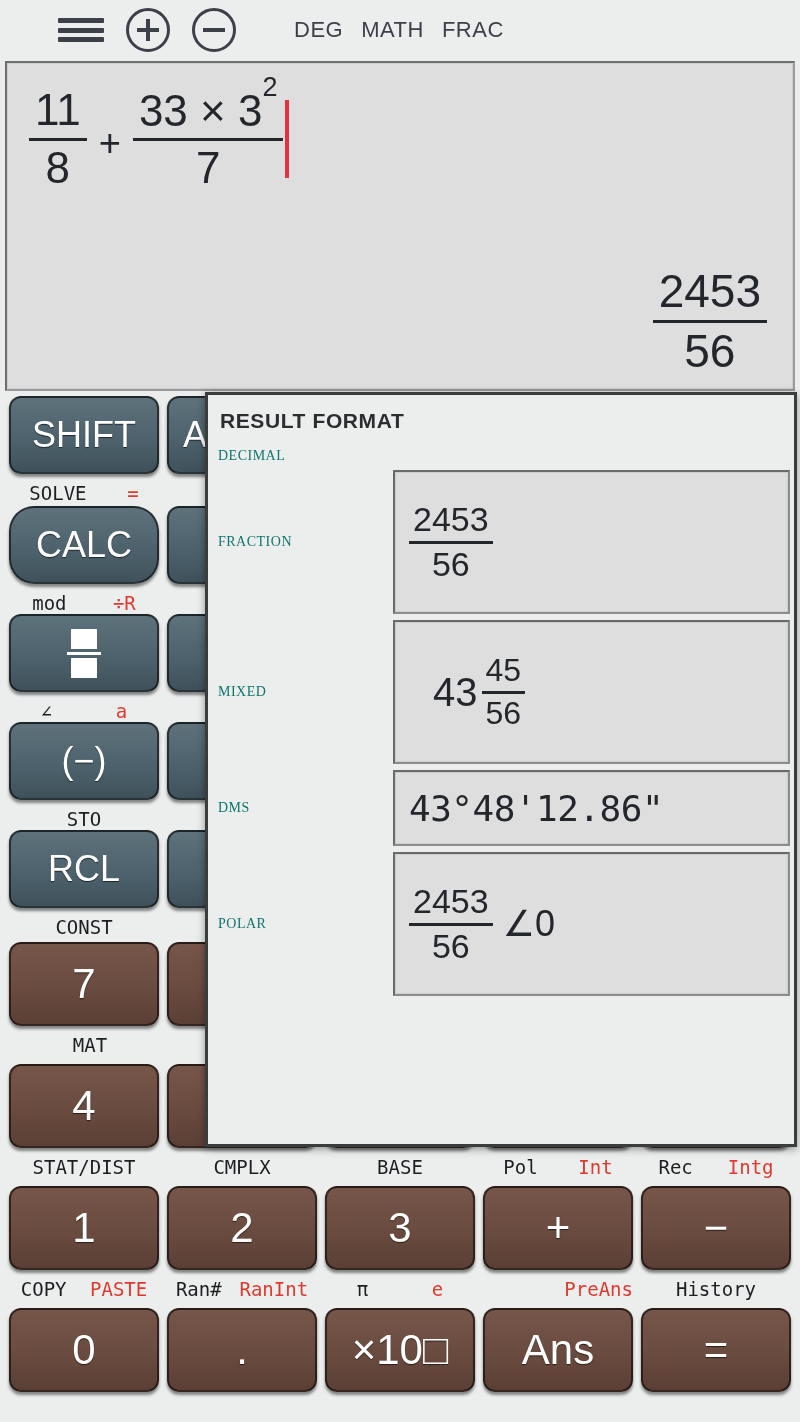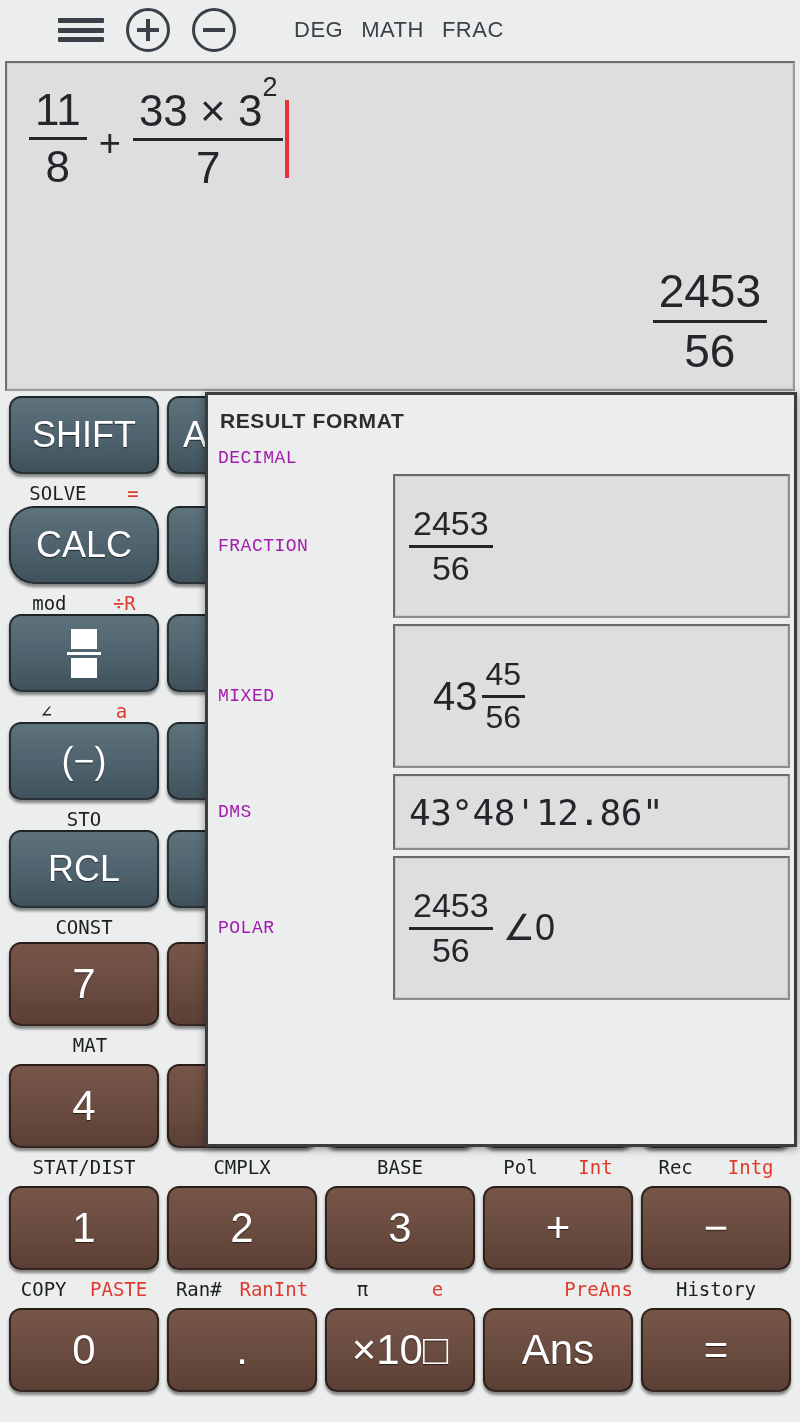--- a/index.html
+++ b/index.html
@@ -47,21 +47,21 @@
   .display {
     position: absolute; left: 5px; top: 61px; width: 790px; height: 330px;
     background: #dedede;
     border: 2px solid #9a9a9a;
     border-top-color: #6e6e6e; border-left-color: #6e6e6e;
     box-shadow: inset 0 0 0 1px #cfcfcf;
     overflow: hidden;
   }
   .expr {
     position: absolute; left: 22px; top: 24px;
-    display: flex; 
+    display: flex; align-items: center;
     color: #23262b;
   }
   .frac { display: inline-flex; flex-direction: column; align-items: center; }
   .frac .num, .frac .den { line-height: 1.05; padding: 0 6px; }
   .frac .bar { height: 3px; background: #23262b; width: 100%; margin: 4px 0; }
   .e-big { font-size: 44px; }
   .plusop { font-size: 38px; margin: 0 12px; align-self: center; position: relative; top: 4px; }
   .sup { font-size: 27px; vertical-align: super; position: relative; top: -14px; }
   .cursor {
     width: 4px; height: 78px; background: #e8303a; margin-left: 2px;
@@ -108,22 +108,22 @@
   }
   .panel-title {
     position: absolute; left: 12px; top: 14px;
     font-size: 21px; font-weight: bold; color: #2b2d30;
     letter-spacing: 0.6px; font-family: "Liberation Sans", sans-serif;
   }
   .rows { position: absolute; left: 0; top: 50px; width: 100%; }
   .prow { display: flex; align-items: center; padding: 3px 4px 3px 10px; }
   .plabel {
     width: 175px; flex: none;
-    font-family: Liberation Mono, monospace;
-    font-size: 18px; color: #a21caf; letter-spacing: 0.5px;
+    font-family: Liberation Serif, serif;
+    font-size: 14px; color: #0f766e; letter-spacing: 0.5px;
   }
   .pvalue {
     flex: 1; background: #dedede;
     border: 2px solid #8c8c8c; border-top-color: #6a6a6a; border-left-color: #6a6a6a;
     box-shadow: inset 0 0 0 1px #cccccc;
     display: flex; align-items: center;
     padding: 4px 8px 4px 14px;
     color: #23262b;
     font-family: "DejaVu Sans Mono", monospace;
     overflow: hidden;

